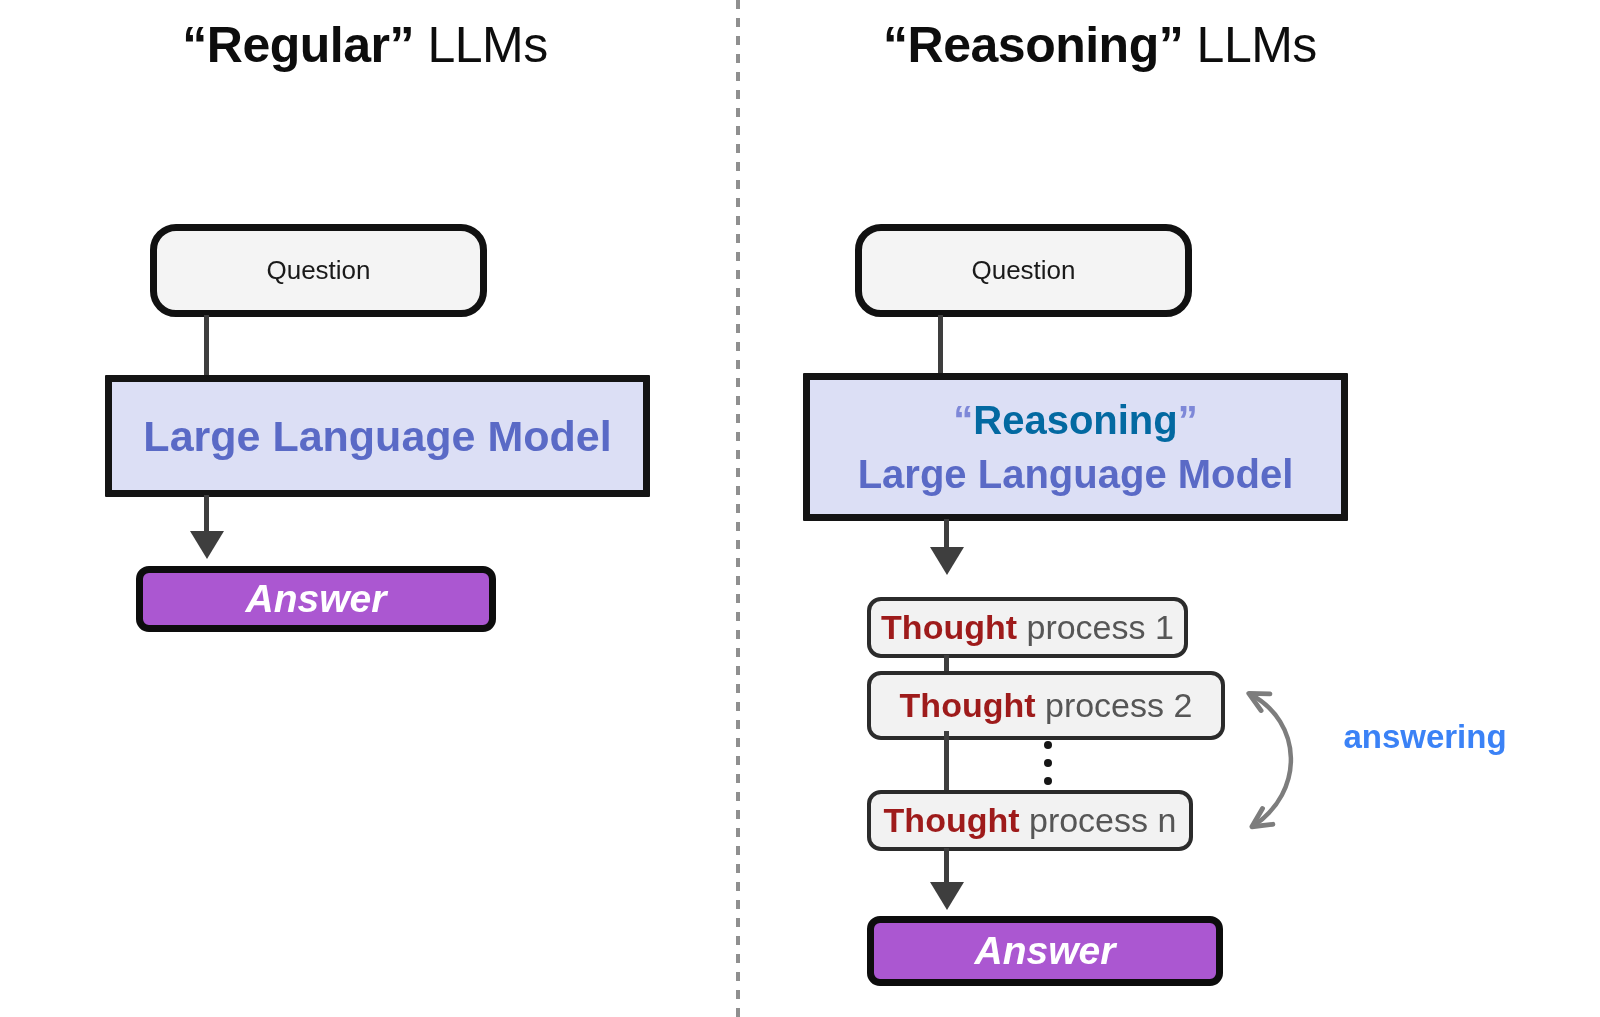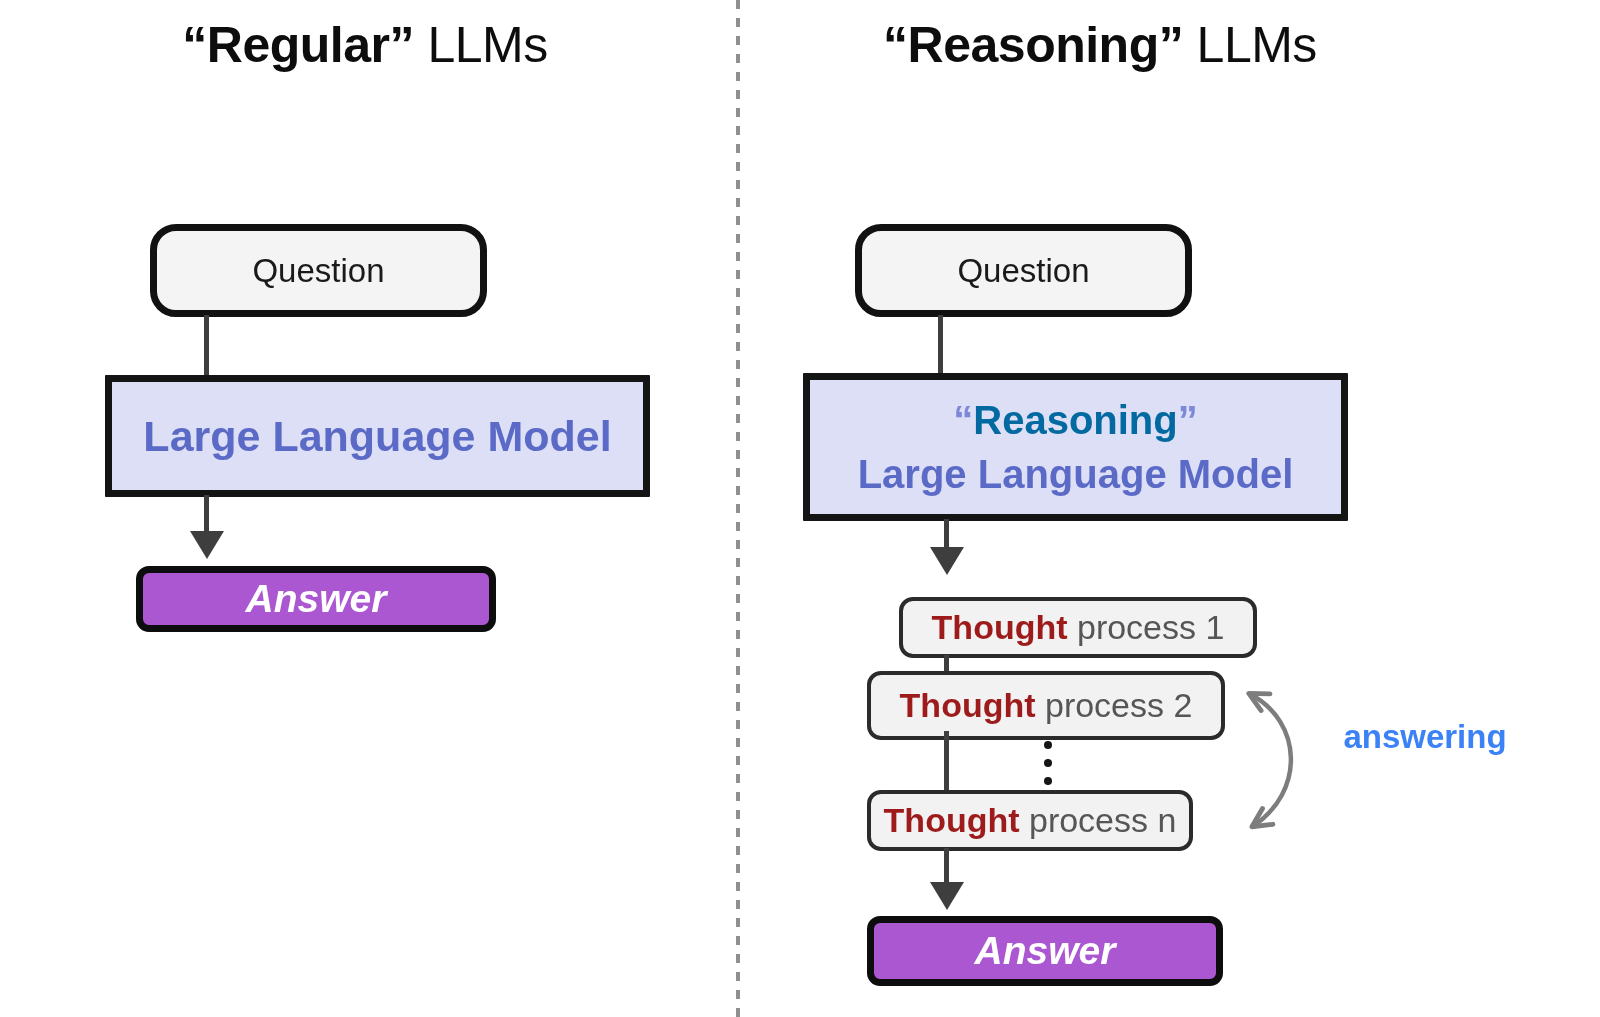--- a/index.html
+++ b/index.html
@@ -22,21 +22,21 @@
   .title { position:absolute; margin:0; font-size:50px; font-weight:400; text-align:center; letter-spacing:-0.5px; color:#0d0d0d; }
   .title .q { font-weight:700; }
   .title-left  { left:65px;  top:16px; width:600px; }
   .title-right { left:850px; top:16px; width:500px; }
 
   
   .box { position:absolute; box-sizing:border-box; display:flex; align-items:center; justify-content:center; text-align:center; }
 
   .question-box {
     background:#f4f4f4; border:7px solid #111111; border-radius:26px;
-    font-size:33px; color:#1a1a1a;
+    font-size:26px; color:#1a1a1a;
   }
   .q-left  { left:150px; top:224px; width:337px; height:93px; }
   .q-right { left:855px; top:224px; width:337px; height:93px; }
 
   .llm-box {
     background:#dcdff5; border:7px solid #141414; border-radius:1px;
     color:#5a6ac6; font-weight:700;
   }
   .llm-left  { left:105px; top:375px; width:545px; height:122px; font-size:43px; }
   .llm-right { left:803px; top:373px; width:545px; height:148px; flex-direction:column; font-size:40px; line-height:54px; }
@@ -47,21 +47,21 @@
     background:#ab57d1; border:7px solid #0d0d0d; border-radius:13px;
     color:#ffffff; font-weight:700; font-size:39px;font-style:italic;
   }
   .a-left  { left:136px; top:566px; width:360px; height:66px; }
   .a-right { left:867px; top:916px; width:356px; height:70px; }
 
   .thought-box {
     background:#f2f2f2; border:4px solid #2b2b2b; border-radius:14px;
     font-size:34px; color:#565656;
   }
-  .t1 { left:867px; top:597px; width:358px; height:61px;margin-left:32px; }
+  .t1 { left:867px; top:597px; width:321px; height:61px; }
   .t2 { left:867px; top:671px; width:358px; height:69px; }
   .tn { left:867px; top:790px; width:326px; height:61px; }
   .thought-box .th { color:#9e1b1b; font-weight:700; }
 
   
   .vline { position:absolute; width:5px; background:#3e3e3e; }
   .l-line1 { left:204px; top:315px; height:62px; }
   .l-line2 { left:204px; top:495px; height:38px; }
   .r-line1 { left:938px; top:315px; height:60px; }
   .r-line2 { left:944px; top:519px; height:30px; }

